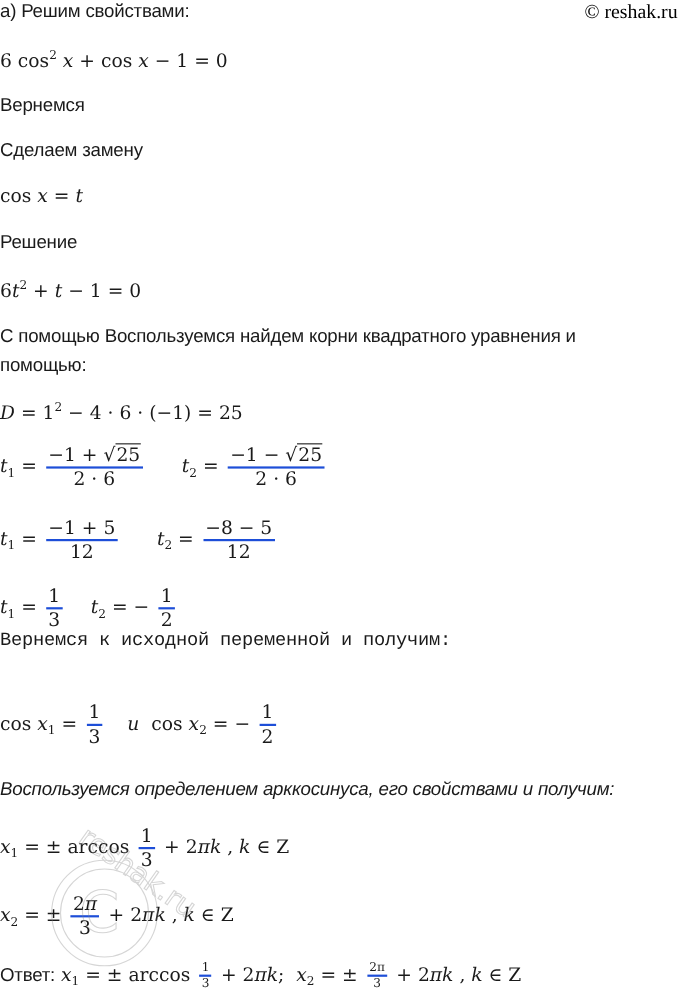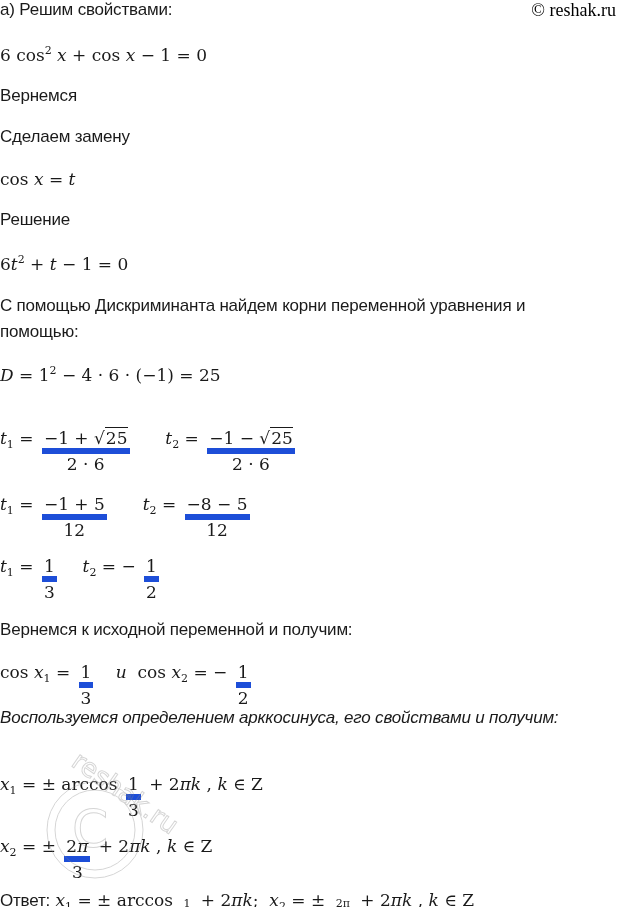--- a/index.html
+++ b/index.html
@@ -6,21 +6,21 @@
   body {
     width: 624px; height: 907px; position: relative; overflow: hidden;
     font-family: "DejaVu Sans", sans-serif; color: #1a1a1a;
   }
   .line { position: absolute; left: 0; white-space: nowrap; }
   .txt { font-family: "Liberation Sans", "DejaVu Sans", sans-serif; font-size: 17px; letter-spacing: -0.2px; }
   .math { font-family: "DejaVu Serif", "Liberation Serif", serif; font-size: 17px; }
   .math i { font-style: italic; }
   .copyright { position: absolute; right: 8px; top: 0; font-family: "Liberation Serif", serif; font-size: 18px; color: #000000; }
   .frac { display: inline-flex; flex-direction: column; align-items: center; vertical-align: middle; margin: 0 3px; }
-  .frac .num { border-bottom: 6px solid #1d4ed8; padding: 0 2px; line-height: 20px; margin-top: 24px; }
+  .frac .num { border-bottom: 2px solid #1d4ed8; padding: 0 2px; line-height: 20px; }
   .frac .den { line-height: 20px; padding: 0 2px; }
   .frac.small { font-size: 11px; }
   .frac.small .num, .frac.small .den { line-height: 12px; }
   sub { font-size: 11px; vertical-align: -4px; }
   sup { font-size: 11px; vertical-align: 7px; }
   .sqrt { border-top: 1px solid #1a1a1a; padding-left: 1px; }
   .gap { display: inline-block; width: 22px; }
   .watermark { position: absolute; left: 40px; top: 735px; width: 150px; height: 150px; pointer-events: none; opacity: 0.35; }
 </style>
 </head>
@@ -30,21 +30,21 @@
 <div class="copyright">© reshak.ru</div>
 
 <div class="line math" style="top:44px;">6 cos<sup>2</sup> <i>x</i> + cos <i>x</i> − 1 = 0</div>
 
 <div class="line txt" style="top:86px;">Вернемся</div>
 <div class="line txt" style="top:127px;">Сделаем замену</div>
 <div class="line math" style="top:169px;">cos <i>x</i> = <i>t</i></div>
 <div class="line txt" style="top:210px;">Решение</div>
 <div class="line math" style="top:253px;">6<i>t</i><sup>2</sup> + <i>t</i> − 1 = 0</div>
 
-<div class="line txt" style="top:296px;">С помощью Дискриминанта найдем корни переменной уравнения и</div>
+<div class="line txt" style="top:296px;">С помощью Воспользуемся найдем корни квадратного уравнения и</div>
 <div class="line txt" style="top:322px;">помощью:</div>
 <div class="line math" style="top:364px;"><i>D</i> = 1<sup>2</sup> − 4 · 6 · (−1) = 25</div>
 
 <div class="line math" style="top:404px;">
   <i>t</i><sub>1</sub> = <span class="frac">
       <span class="num">−1 + √<span class="sqrt">25</span></span>
       <span class="den">2 · 6</span>
     </span>
   <span class="gap"></span>
   <i>t</i><sub>2</sub> = <span class="frac">
@@ -70,21 +70,21 @@
       <span class="num">1</span>
       <span class="den">3</span>
     </span>
   <span class="gap" style="width:12px"></span>
   <i>t</i><sub>2</sub> = − <span class="frac">
       <span class="num">1</span>
       <span class="den">2</span>
     </span>
 </div>
 
-<div class="line txt" style="top:620px;">Вернемся к исходной переменной и получим:</div>
+<div class="line txt" style="top:573px;font-family:Liberation Mono, monospace;">Вернемся к исходной переменной и получим:</div>
 
 <div class="line math" style="top:638px;">
   cos <i>x</i><sub>1</sub> = <span class="frac">
       <span class="num">1</span>
       <span class="den">3</span>
     </span>
   <span class="gap" style="width:14px"></span><i>и</i>&nbsp; cos <i>x</i><sub>2</sub> = − <span class="frac">
       <span class="num">1</span>
       <span class="den">2</span>
     </span>

